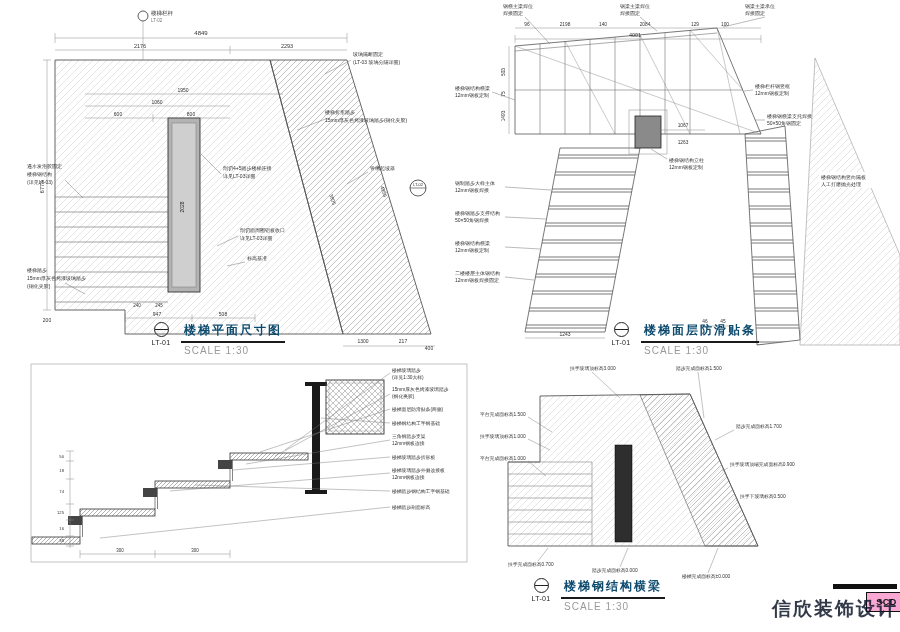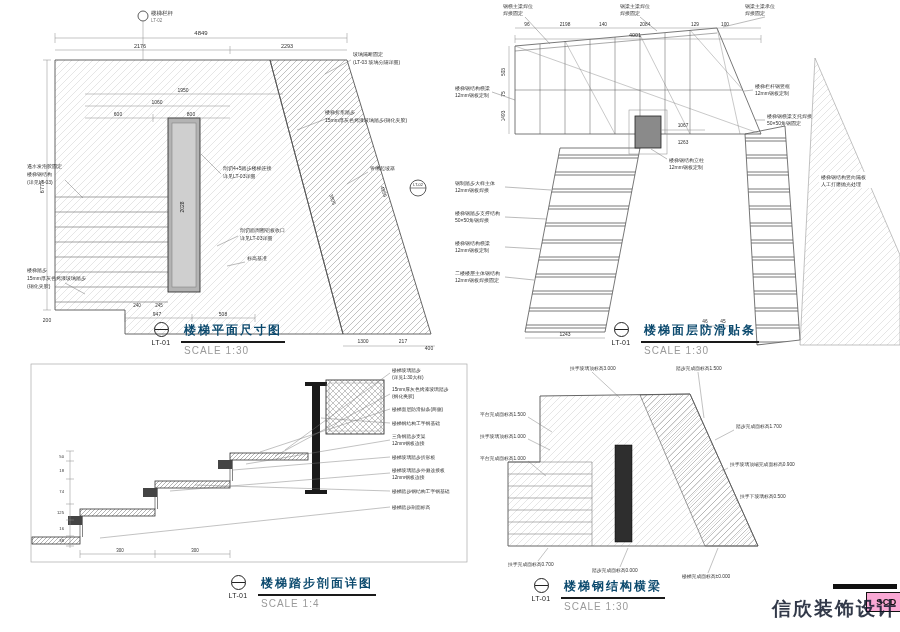--- a/index.html
+++ b/index.html
@@ -292,30 +292,20 @@
     <div class="tb-left">
       <div class="tb-bubble"></div>
       <div class="tb-code">LT-01</div>
     </div>
     <div class="tb-right">
       <div class="tb-title">楼梯面层防滑贴条</div>
       <div class="tb-scale">SCALE 1:30</div>
     </div>
   </div>
 
-  <div class="titleblock" style="left:225px;top:575px">
-    <div class="tb-left">
-      <div class="tb-bubble"></div>
-      <div class="tb-code">LT-01</div>
-    </div>
-    <div class="tb-right">
-      <div class="tb-title">楼梯踏步剖面详图</div>
-      <div class="tb-scale">SCALE 1:4</div>
-    </div>
-  </div>
 
   <div class="titleblock" style="left:528px;top:578px">
     <div class="tb-left">
       <div class="tb-bubble"></div>
       <div class="tb-code">LT-01</div>
     </div>
     <div class="tb-right">
       <div class="tb-title">楼梯钢结构横梁</div>
       <div class="tb-scale">SCALE 1:30</div>
     </div>

